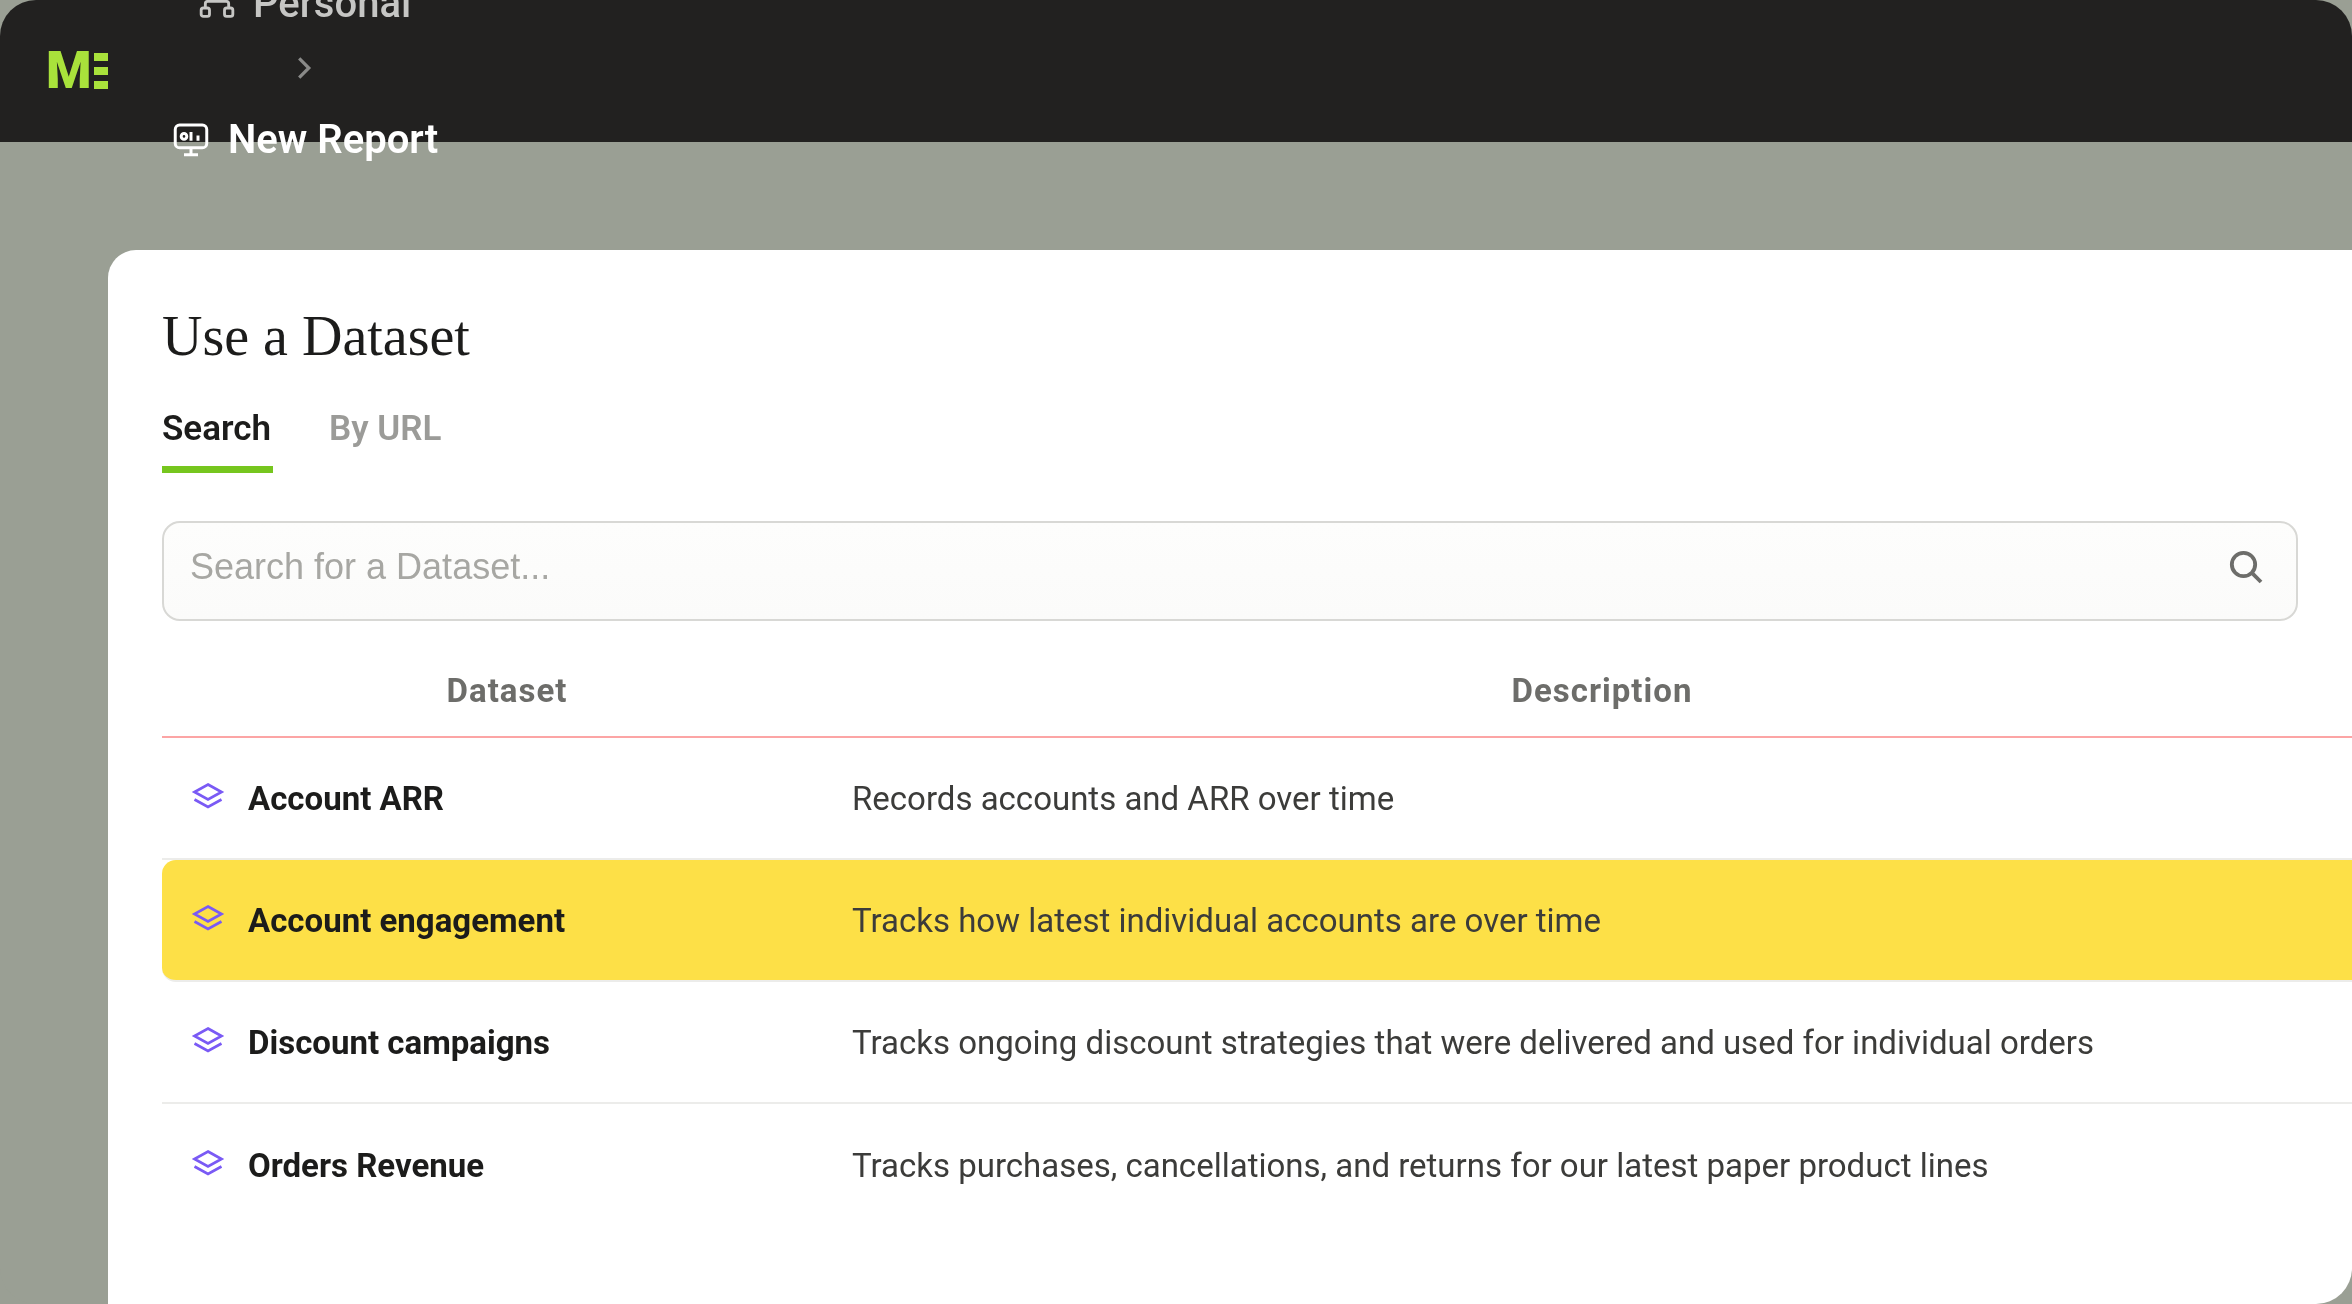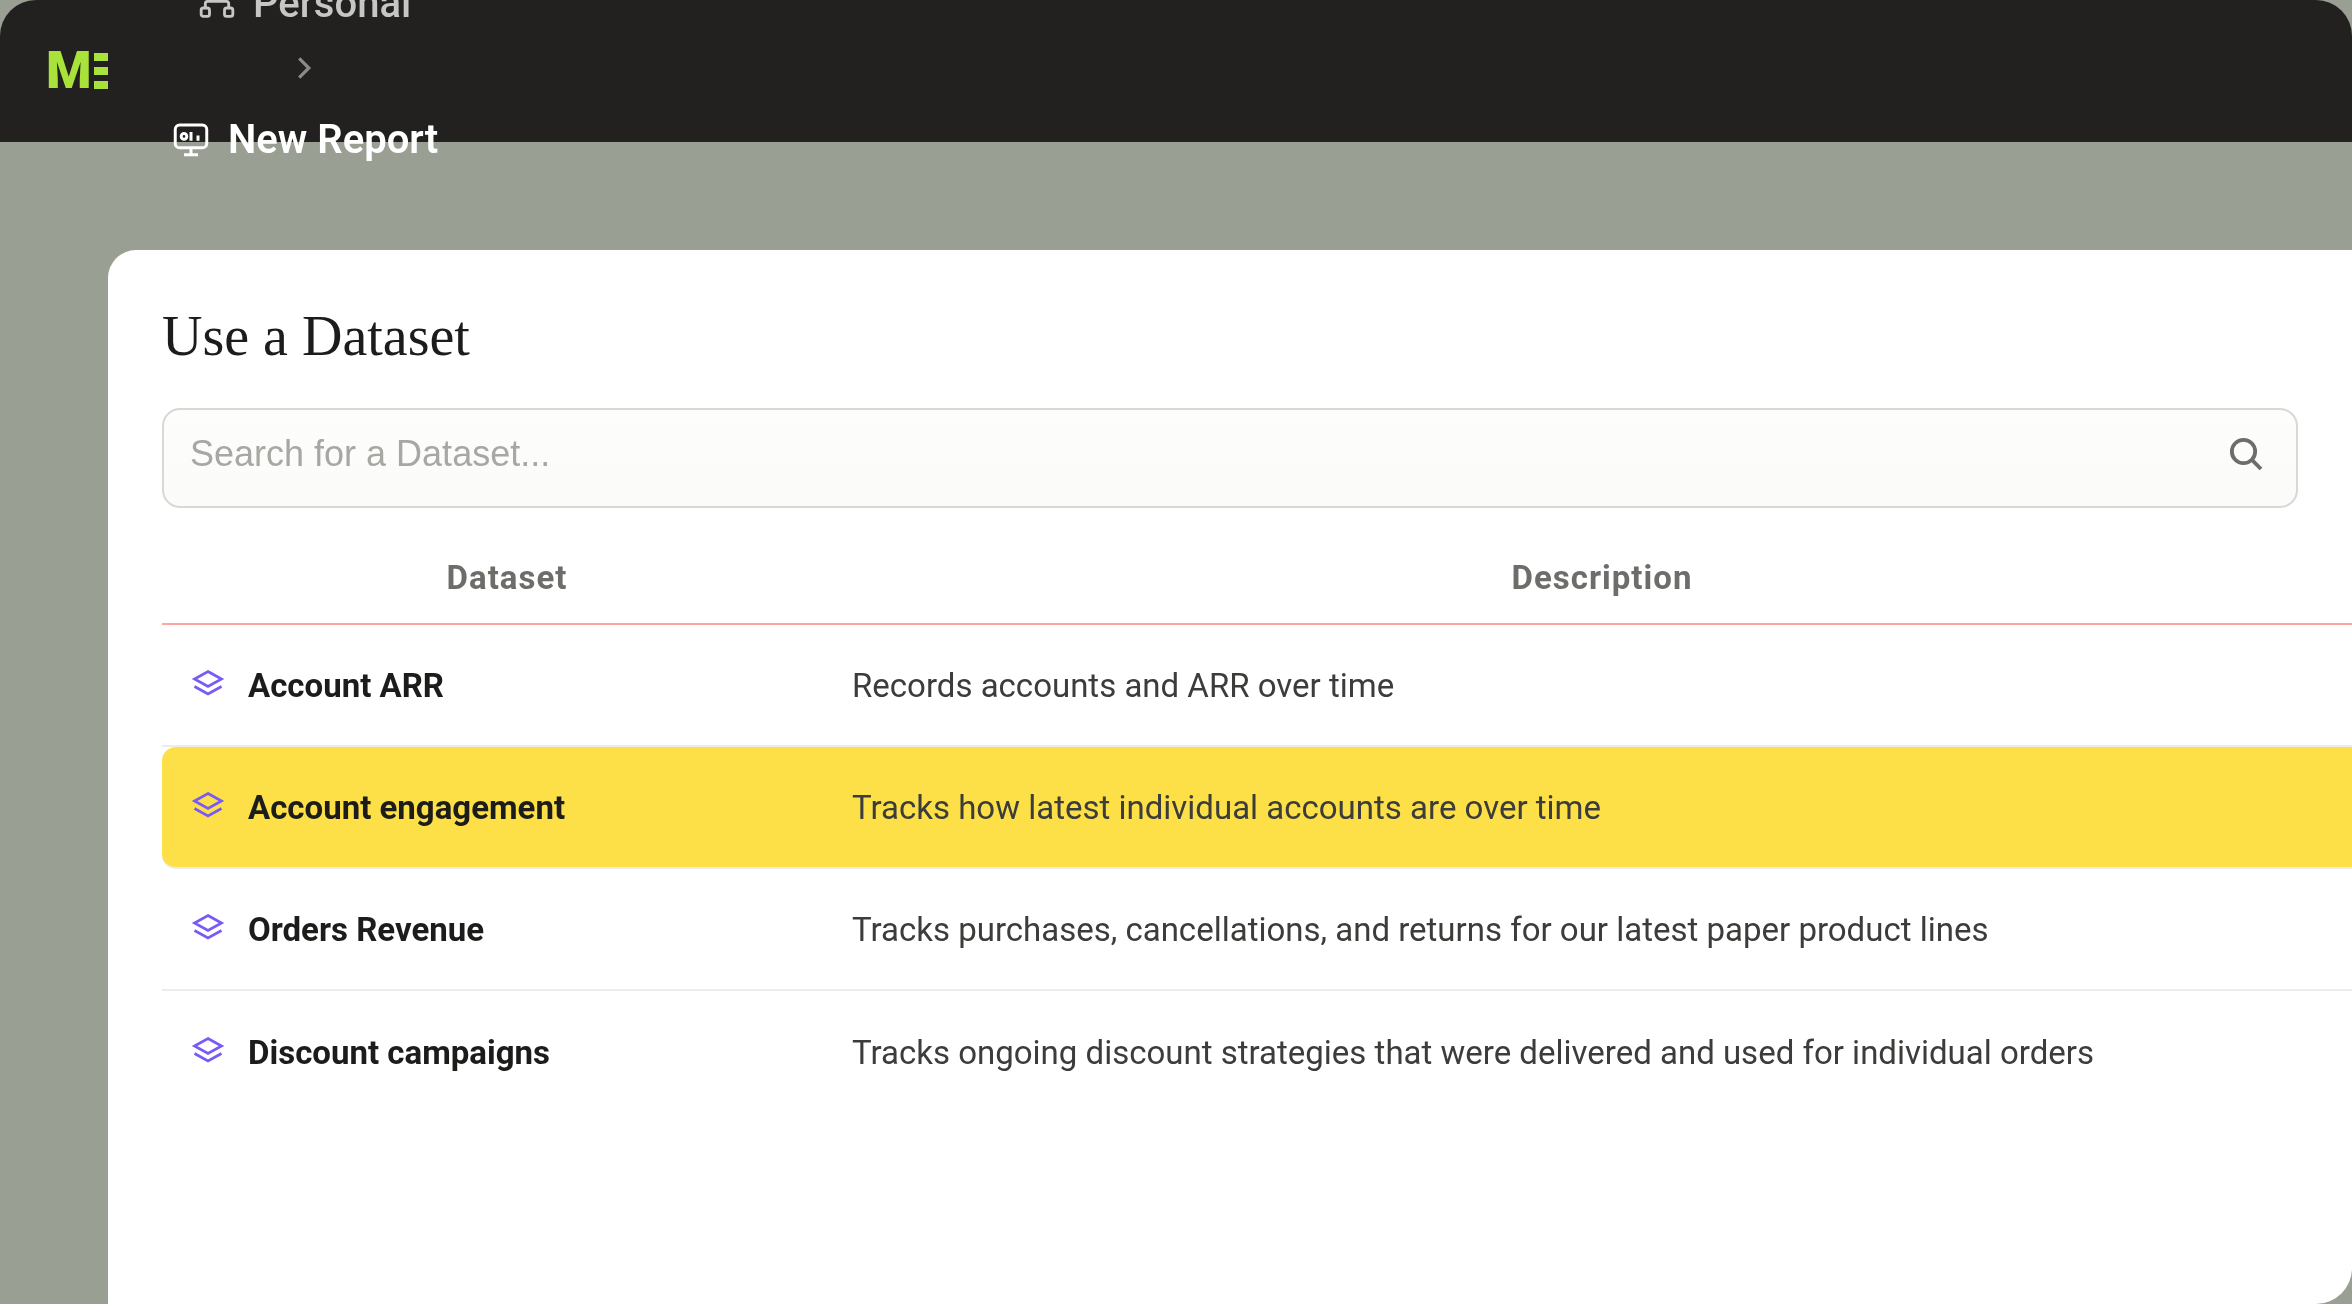--- a/index.html
+++ b/index.html
@@ -246,20 +246,24 @@
           </svg>
         </span>
         <span class="bc-new">New Report</span>
       </div>
     </div>
   </div>
 
   <div class="panel">
     <h1 class="panel-title">Use a Dataset</h1>
 
+    <div class="tabs">
+      <div class="tab active">Search</div>
+      <div class="tab">By URL</div>
+    </div>
 
     <div class="search-wrap">
       <input class="search-input" type="text" placeholder="Search for a Dataset..." style="">
       <span class="icon-search">
         <svg width="40" height="40" viewBox="0 0 24 24" fill="none" stroke="#6d6d6a" stroke-width="2.3">
           <circle cx="10.5" cy="10.5" r="7"></circle>
           <path d="M16 16 L21 21"></path>
         </svg>
       </span>
     </div>
@@ -298,34 +302,34 @@
       </div>
 
       <div class="row">
         <div class="name-cell">
           <span class="icon-layers">
             <svg width="36" height="36" viewBox="0 0 24 24" fill="none" stroke="#7a5af5" stroke-width="1.8">
               <path d="M12 3 L21 8 L12 13 L3 8 Z"></path>
               <path d="M3 13 L12 18 L21 13"></path>
             </svg>
           </span>
-          <span class="nm">Orders Revenue</span>
+          <span class="nm">Discount campaigns</span>
         </div>
-        <div class="desc-cell">Tracks purchases, cancellations, and returns for our latest paper product lines</div>
+        <div class="desc-cell">Tracks ongoing discount strategies that were delivered and used for individual orders</div>
       </div>
 
       <div class="row">
         <div class="name-cell">
           <span class="icon-layers">
             <svg width="36" height="36" viewBox="0 0 24 24" fill="none" stroke="#7a5af5" stroke-width="1.8">
               <path d="M12 3 L21 8 L12 13 L3 8 Z"></path>
               <path d="M3 13 L12 18 L21 13"></path>
             </svg>
           </span>
-          <span class="nm">Discount campaigns</span>
+          <span class="nm">Orders Revenue</span>
         </div>
-        <div class="desc-cell">Tracks ongoing discount strategies that were delivered and used for individual orders</div>
+        <div class="desc-cell">Tracks purchases, cancellations, and returns for our latest paper product lines</div>
       </div>
 
     </div>
   </div>
 
 </div>
 
 </body></html>

